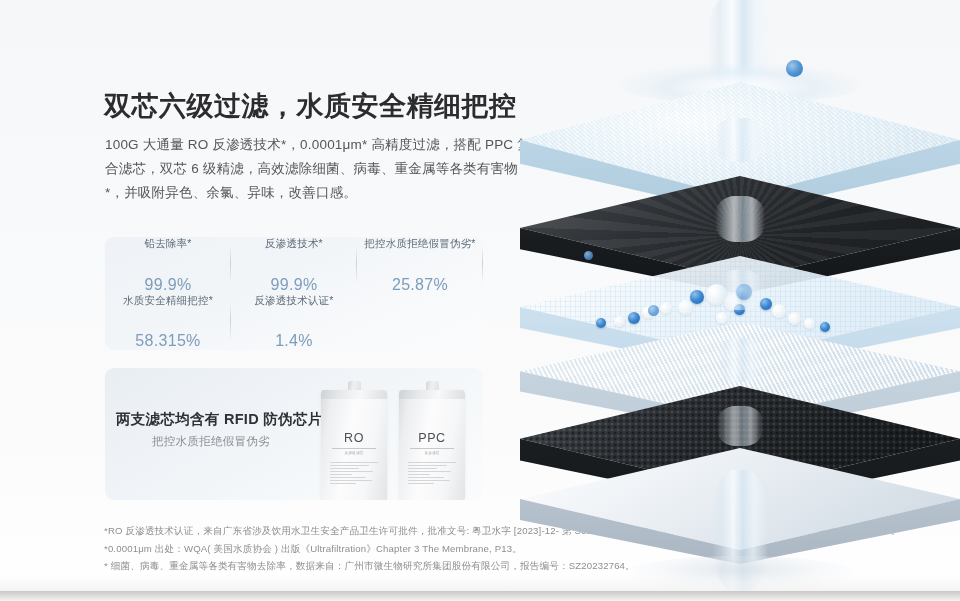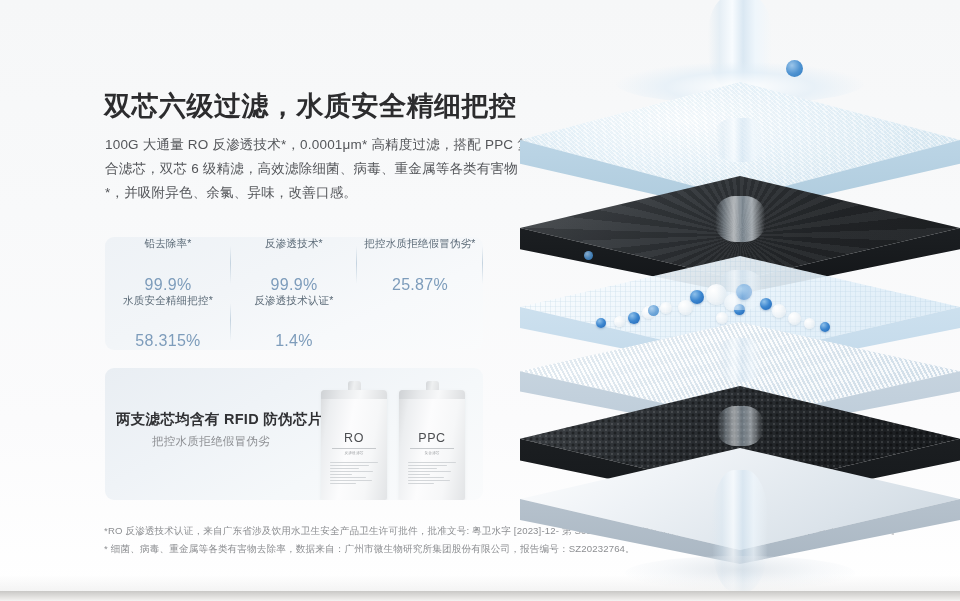--- a/index.html
+++ b/index.html
@@ -310,20 +310,21 @@
             <i></i>
             <i></i>
         </div>
       </div>
 
     </div>
   </div>
 
   <div class="notes">
     <div class="note">*RO 反渗透技术认证，来自广东省涉及饮用水卫生安全产品卫生许可批件，批准文号: 粤卫水字 [2023]-12- 第 S0141 号; 广东省生物制品与药物研究所检验报告，报告编号: 22GW0338。</div>
+    <div class="note">*0.0001μm 出处：WQA( 美国水质协会 ) 出版《Ultrafiltration》Chapter 3 The Membrane, P13。</div>
     <div class="note">* 细菌、病毒、重金属等各类有害物去除率，数据来自：广州市微生物研究所集团股份有限公司，报告编号：SZ20232764。</div>
   </div>
 
   <div class="stack">
 
     <div class="jet top"></div>
     <div class="splash"></div>
     <div class="flake f1"></div>
 
     <div class="layer l1">

